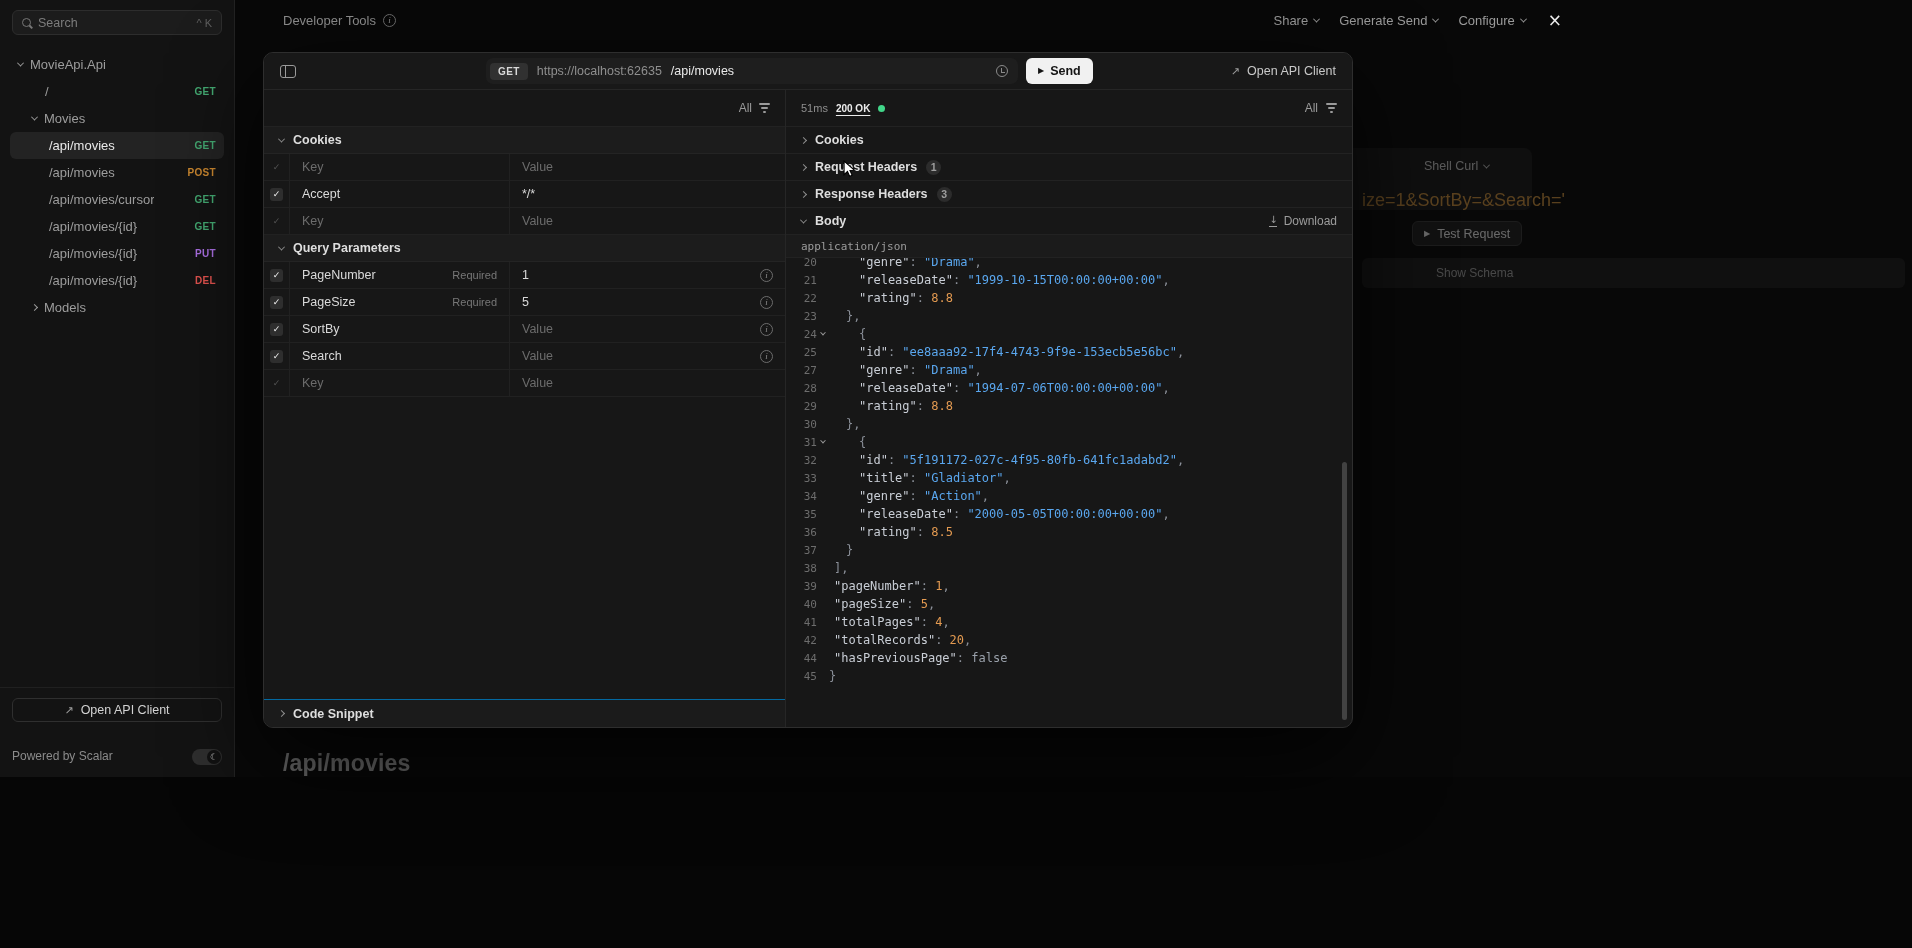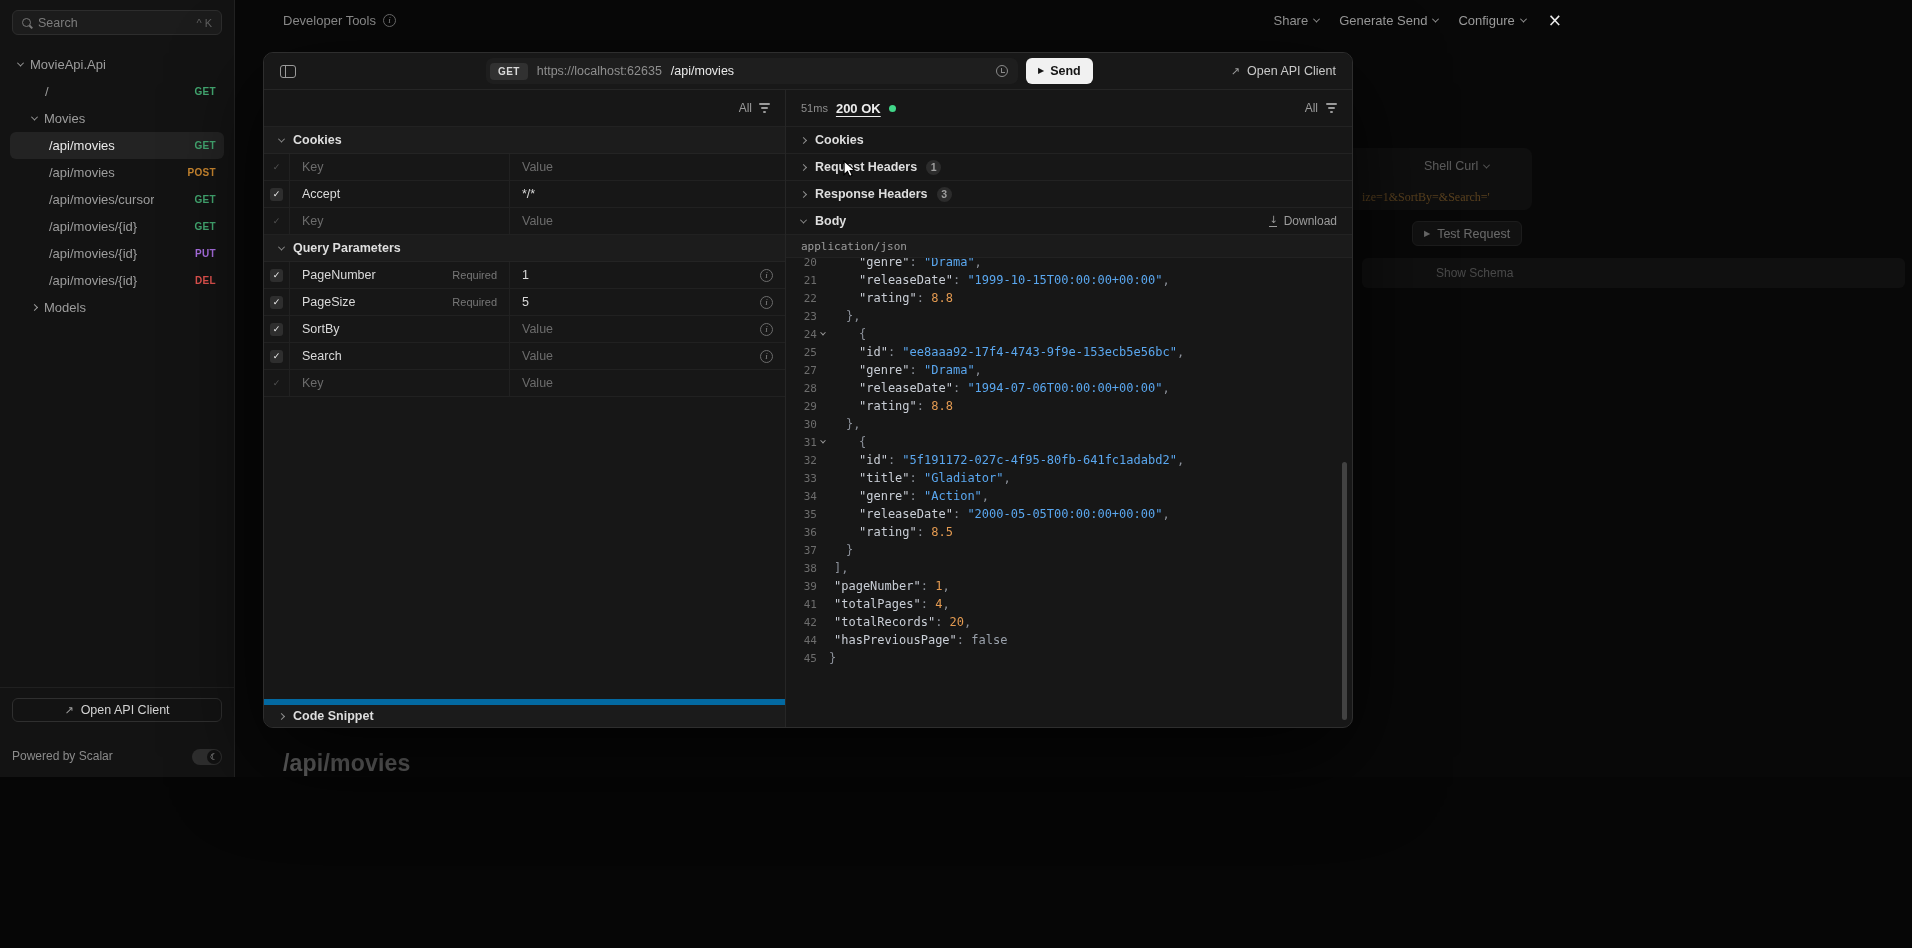--- a/index.html
+++ b/index.html
@@ -3,21 +3,21 @@
 <meta charset="utf-8">
 <style>
   *{box-sizing:border-box;margin:0;padding:0}
   html,body{width:1912px;height:948px;overflow:hidden;background:#060606;font-family:"Liberation Sans",sans-serif}
   .glyph{font-family:"DejaVu Sans",sans-serif}
 
   
   .bg-page{position:absolute;left:0;top:0;width:1912px;height:777px;background:#0f0f0f;z-index:1}
   .bg-codecard{position:absolute;left:1240px;top:148px;width:292px;height:62px;background:#1d1d1d;border-radius:8px}
   .bg-lang{position:absolute;left:184px;top:11px;display:flex;align-items:center;gap:6px;color:#c2c2c2;font-size:12.5px}
-  .bg-code{position:absolute;left:122px;top:42px;color:#c08a3e;font-size:12px;font-family:Liberation Serif, serif;white-space:pre}
+  .bg-code{position:absolute;left:122px;top:42px;color:#c08a3e;font-size:18px;font-family:Liberation Sans, sans-serif;white-space:pre}
   .bg-test{position:absolute;left:1412px;top:221px;height:25px;display:flex;align-items:center;gap:7px;padding:0 11px;background:#232323;border:1px solid #3a3a3a;border-radius:6px;color:#e3e3e3;font-size:12.5px}
   .bg-test .play{color:#e3e3e3}
   .bg-schema-strip{position:absolute;left:1362px;top:258px;width:543px;height:30px;background:#212121;border-radius:6px;display:flex;align-items:center;padding-left:74px;color:#9c9c9c;font-size:12px}
   .bg-heading{position:absolute;left:283px;top:750px;font-size:23px;font-weight:700;color:#dedede;letter-spacing:.2px}
   .dim{position:absolute;left:0;top:0;width:1912px;height:777px;background:rgba(3,3,3,.55);z-index:2}
 
   
   .hdr{position:absolute;top:0;left:0;right:0;height:40px;z-index:5}
   .hdr-title-wrap{position:absolute;left:283px;top:0;height:40px;display:flex;align-items:center;gap:7px;color:#8e8e8e;font-size:13px}
   .hdr-right{position:absolute;right:350px;top:0;height:40px;display:flex;align-items:center;gap:20px;color:#9a9a9a;font-size:13px}
@@ -74,26 +74,26 @@
   .oac-top{margin-left:auto;display:flex;align-items:center;gap:7px;color:#c9c9c9;font-size:12.5px}
 
   .panels{flex:1;display:flex;min-height:0}
   .req-panel{width:522px;flex:none;border-right:1px solid #262626;display:flex;flex-direction:column;min-height:0}
   .res-panel{flex:1;display:flex;flex-direction:column;min-width:0;min-height:0}
 
   .filter-row{height:37px;flex:none;display:flex;align-items:center;justify-content:flex-end;gap:7px;padding:0 15px;font-size:12px;color:#9a9a9a;border-bottom:1px solid #222}
   .filter-row.status{justify-content:flex-start;gap:8px}
   .spacer{flex:1}
   .dur{color:#8f8f8f;font-size:11px}
-  .st{color:#ececec;font-size:13px;font-weight:600;text-decoration:underline;text-underline-offset:3px;text-decoration-thickness:1px}
+  .st{color:#ececec;font-size:10px;font-weight:600;text-decoration:underline;text-underline-offset:3px;text-decoration-thickness:1px}
   .dot{width:7px;height:7px;border-radius:50%;background:var(--accent-green,#41d689)}
 
   .sec-head{height:27px;flex:none;display:flex;align-items:center;gap:9px;padding:0 15px;background:#1c1c1c;border-bottom:1px solid #242424;color:#dedede;font-size:12.5px;font-weight:600}
   .sec-head .ch{color:#8f8f8f}
-  .sec-head.snip{margin-top:auto;border-bottom:none;border-top:6px solid #0369a1;height:28px;background:#1b1b1b}
+  .sec-head.snip{margin-top:auto;border-bottom:none;border-top:1px solid #0369a1;height:28px;background:#1b1b1b}
   .kv-row{height:27px;flex:none;display:flex;align-items:stretch;border-bottom:1px solid #212121;font-size:12.5px;background:#171717}
   .kv-check{width:26px;flex:none;display:flex;align-items:center;justify-content:center;border-right:1px solid #212121}
   .cb{width:13px;height:13px;display:flex;align-items:center;justify-content:center;font-size:9px;line-height:1;font-family:"DejaVu Sans",sans-serif}
   .cb.on{color:#f2f2f2;background:#2e2e2e;border-radius:3px}
   .cb.off{color:#545454}
   .kv-key{flex:1;display:flex;align-items:center;padding:0 12px;border-right:1px solid #212121;gap:8px;min-width:0}
   .kv-val{width:275px;flex:none;display:flex;align-items:center;padding:0 12px;gap:8px}
   .ph{color:#6c6c6c}
   .txt{color:#dadada}
   .req-tag{margin-left:auto;color:#777;font-size:11px}
@@ -422,20 +422,21 @@
             <div class="jline"><span class="ln">30</span><span class="chev-slot"></span><span class="jcode" style="padding-left: 17px;"><span class="tok-p">},</span></span></div>
             <div class="jline"><span class="ln">31</span><span class="chev-slot"><span class="ch down sm"></span></span><span class="jcode" style="padding-left: 30px;"><span class="tok-p">{</span></span></div>
             <div class="jline"><span class="ln">32</span><span class="chev-slot"></span><span class="jcode" style="padding-left: 30px;"><span class="tok-k">"id"</span><span class="tok-p">: </span><span class="tok-s">"5f191172-027c-4f95-80fb-641fc1adabd2"</span><span class="tok-p">,</span></span></div>
             <div class="jline"><span class="ln">33</span><span class="chev-slot"></span><span class="jcode" style="padding-left: 30px;"><span class="tok-k">"title"</span><span class="tok-p">: </span><span class="tok-s">"Gladiator"</span><span class="tok-p">,</span></span></div>
             <div class="jline"><span class="ln">34</span><span class="chev-slot"></span><span class="jcode" style="padding-left: 30px;"><span class="tok-k">"genre"</span><span class="tok-p">: </span><span class="tok-s">"Action"</span><span class="tok-p">,</span></span></div>
             <div class="jline"><span class="ln">35</span><span class="chev-slot"></span><span class="jcode" style="padding-left: 30px;"><span class="tok-k">"releaseDate"</span><span class="tok-p">: </span><span class="tok-s">"2000-05-05T00:00:00+00:00"</span><span class="tok-p">,</span></span></div>
             <div class="jline"><span class="ln">36</span><span class="chev-slot"></span><span class="jcode" style="padding-left: 30px;"><span class="tok-k">"rating"</span><span class="tok-p">: </span><span class="tok-n">8.5</span></span></div>
             <div class="jline"><span class="ln">37</span><span class="chev-slot"></span><span class="jcode" style="padding-left: 17px;"><span class="tok-p">}</span></span></div>
             <div class="jline"><span class="ln">38</span><span class="chev-slot"></span><span class="jcode" style="padding-left: 5px;"><span class="tok-p">],</span></span></div>
             <div class="jline"><span class="ln">39</span><span class="chev-slot"></span><span class="jcode" style="padding-left: 5px;"><span class="tok-k">"pageNumber"</span><span class="tok-p">: </span><span class="tok-n">1</span><span class="tok-p">,</span></span></div>
+            <div class="jline"><span class="ln">40</span><span class="chev-slot"></span><span class="jcode" style="padding-left: 5px;"><span class="tok-k">"pageSize"</span><span class="tok-p">: </span><span class="tok-n">5</span><span class="tok-p">,</span></span></div>
             <div class="jline"><span class="ln">41</span><span class="chev-slot"></span><span class="jcode" style="padding-left: 5px;"><span class="tok-k">"totalPages"</span><span class="tok-p">: </span><span class="tok-n">4</span><span class="tok-p">,</span></span></div>
             <div class="jline"><span class="ln">42</span><span class="chev-slot"></span><span class="jcode" style="padding-left: 5px;"><span class="tok-k">"totalRecords"</span><span class="tok-p">: </span><span class="tok-n">20</span><span class="tok-p">,</span></span></div>
             <div class="jline"><span class="ln">44</span><span class="chev-slot"></span><span class="jcode" style="padding-left: 5px;"><span class="tok-k">"hasPreviousPage"</span><span class="tok-p">: </span><span class="tok-b">false</span></span></div>
             <div class="jline"><span class="ln">45</span><span class="chev-slot"></span><span class="jcode" style="padding-left: 0px;"><span class="tok-p">}</span></span></div>
           </div>
         <div class="vthumb"></div>
       </div>
     </section>
   </div>
 </div>

